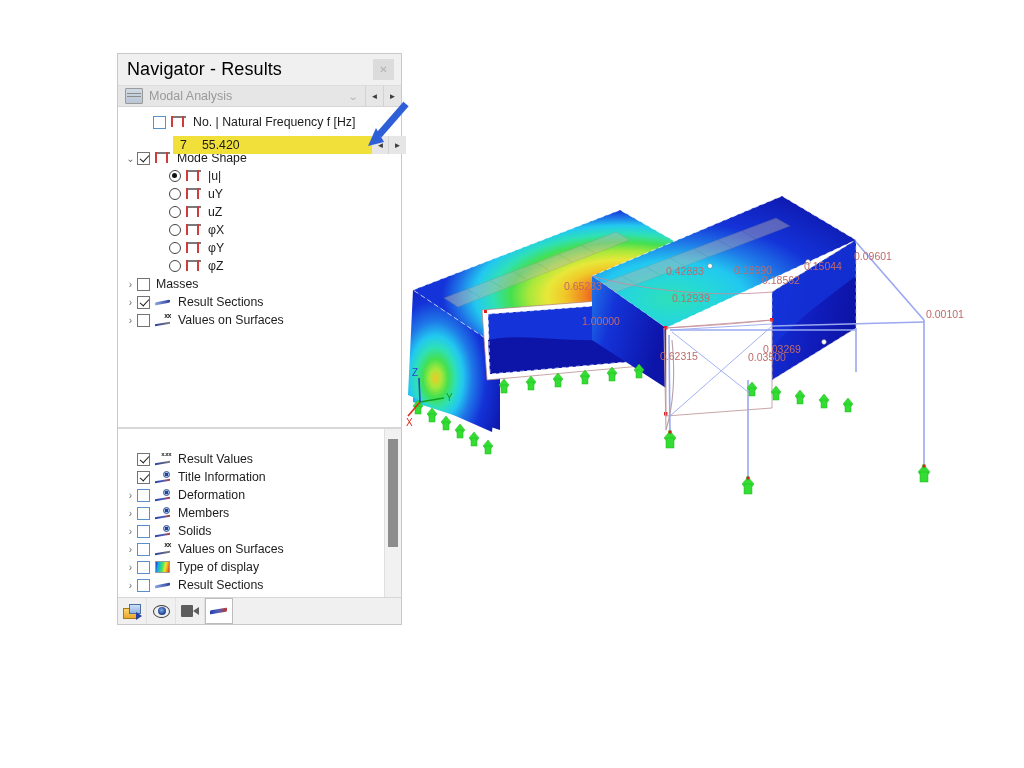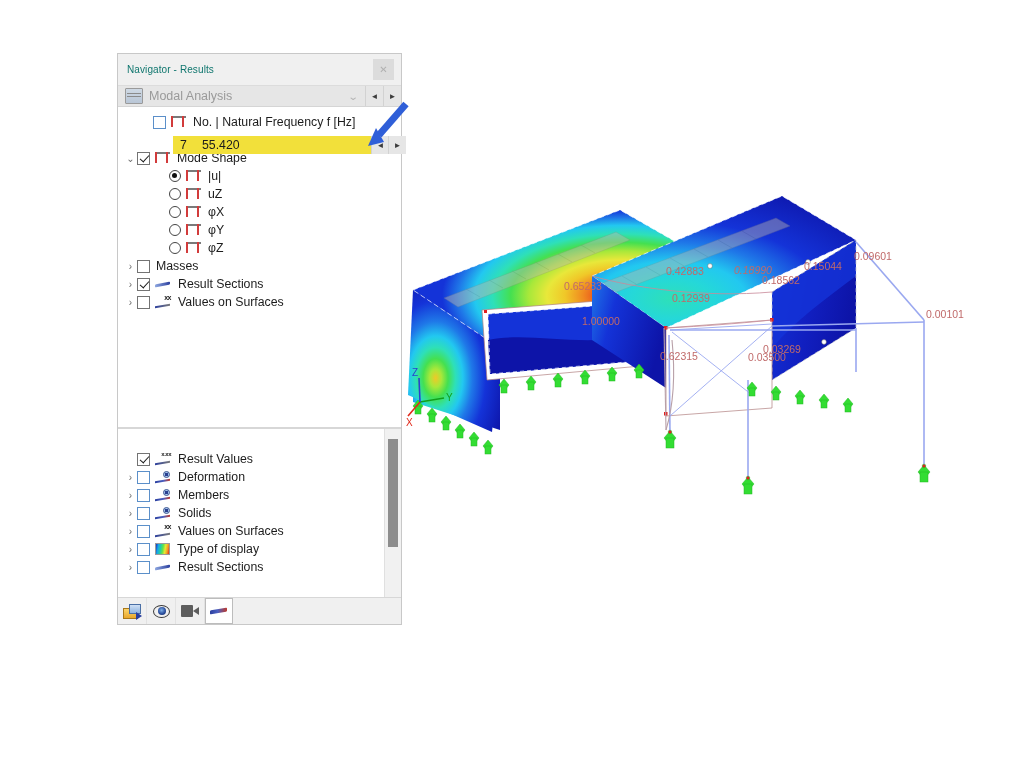--- a/index.html
+++ b/index.html
@@ -22,21 +22,21 @@
   }
   .titlebar{
     height:31px;flex:0 0 31px;
     background:#f0f0f0;
     display:flex;align-items:center;
     padding-left:9px;
     box-sizing:border-box;
     position:relative;
   }
   .titlebar .ttl{
-    font-size:10px;color:#0f766e;letter-spacing:.1px;
+    font-size:18px;color:#000000;letter-spacing:.1px;
   }
   .closebtn{
     position:absolute;right:7px;top:5px;
     width:21px;height:21px;
     background:#dcdcdc;
     display:flex;align-items:center;justify-content:center;
     color:#b0b0b0;font-size:10px;
   }
 
   
@@ -264,20 +264,26 @@
         <span class="exp">⌄</span>
         <span class="cb checked"></span>
         <span class="sfi"></span>
         <span class="lbltxt">Mode Shape</span>
       </div>
       <div class="trow" style="margin-left: 32px;">
         <span class="exp empty"></span>
         <span class="rad sel"></span>
         <span class="sfi"></span>
         <span class="lbltxt">|u|</span>
+      </div>
+      <div class="trow" style="margin-left: 32px;">
+        <span class="exp empty"></span>
+        <span class="rad"></span>
+        <span class="sfi"></span>
+        <span class="lbltxt">uY</span>
       </div>
       <div class="trow" style="margin-left: 32px;">
         <span class="exp empty"></span>
         <span class="rad"></span>
         <span class="sfi"></span>
         <span class="lbltxt">uZ</span>
       </div>
       <div class="trow" style="margin-left: 32px;">
         <span class="exp empty"></span>
         <span class="rad"></span>
@@ -324,20 +330,29 @@
   <div class="lowerwrap">
     <div id="tree-lower" style="padding-top:21px;">
         <div class="trow" style="height: 18px;">
           <span class="exp empty"></span>
           <span class="cb checked"></span>
           <span class="ico-xx">
             <span class="ln"></span>
             <span class="tx" style="font-size:6px;">x.xx</span>
           </span>
           <span class="lbltxt">Result Values</span>
+        </div>
+        <div class="trow" style="height: 18px;">
+          <span class="exp empty"></span>
+          <span class="cb checked"></span>
+          <span class="ico-eye">
+            <span class="ln"></span>
+            <span class="pup"></span>
+          </span>
+          <span class="lbltxt">Title Information</span>
         </div>
         <div class="trow" style="height: 18px;">
           <span class="exp">›</span>
           <span class="cb blue"></span>
           <span class="ico-eye">
             <span class="ln"></span>
             <span class="pup"></span>
           </span>
           <span class="lbltxt">Deformation</span>
         </div>
@@ -682,21 +697,21 @@
     <line x1="16" y1="222" x2="15" y2="198" stroke="#2b3fd0" stroke-width="1.6"></line>
     <text x="8" y="196" fill="#2b3fd0" font-size="10" font-family="Liberation Sans, sans-serif">Z</text>
   </g>
 </svg>
 
 <div id="labels">
       <div class="vlabel" style="left: 160px; top: 100px;">0.65233</div>
       <div class="vlabel" style="left: 178px; top: 135px;">1.00000</div>
       <div class="vlabel" style="left: 262px; top: 85px;">0.42883</div>
       <div class="vlabel" style="left: 268px; top: 112px;">0.12939</div>
-      <div class="vlabel" style="left: 330px; top: 84px; font-style: italic;">0.18990</div>
+      <div class="vlabel" style="left: 330px; top: 84px;">0.18990</div>
       <div class="vlabel" style="left: 358px; top: 94px; text-align: right;">0.18562</div>
       <div class="vlabel" style="left: 400px; top: 80px;">0.15044</div>
       <div class="vlabel" style="left: 450px; top: 70px;">0.09601</div>
       <div class="vlabel" style="left: 522px; top: 128px;">0.00101</div>
       <div class="vlabel" style="left: 256px; top: 170px;">0.62315</div>
       <div class="vlabel" style="left: 344px; top: 163px; padding-left: 15px;">0.03269</div>
       <div class="vlabel" style="left: 344px; top: 171px;">0.03500</div>
     </div>
 </div>
 

